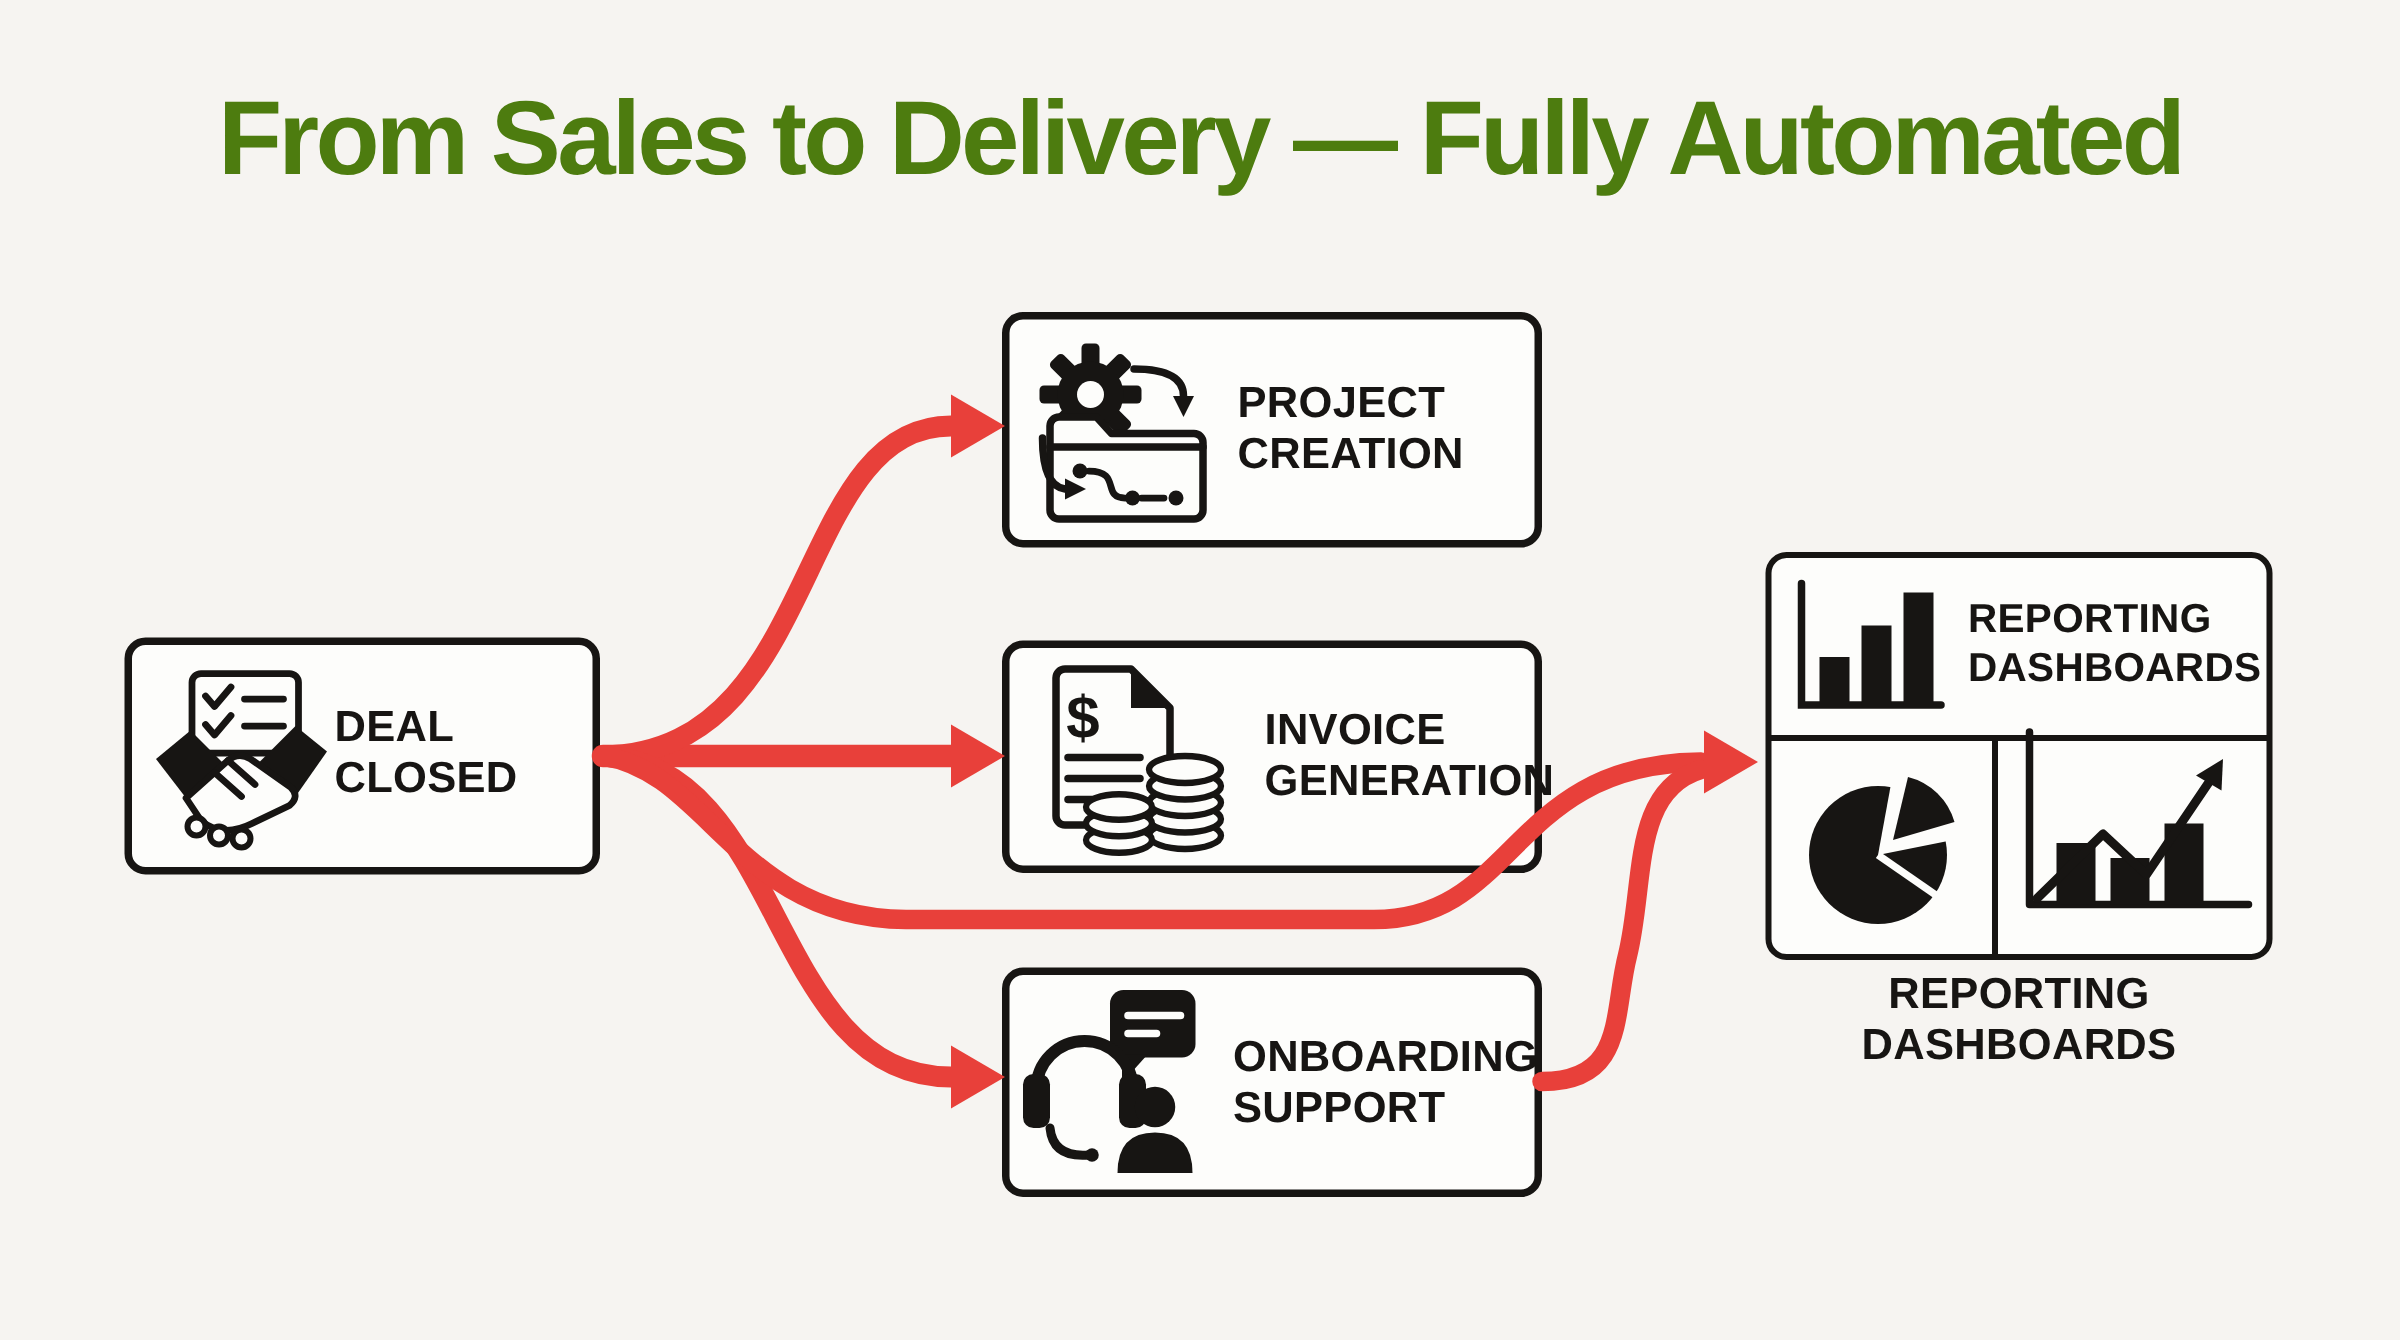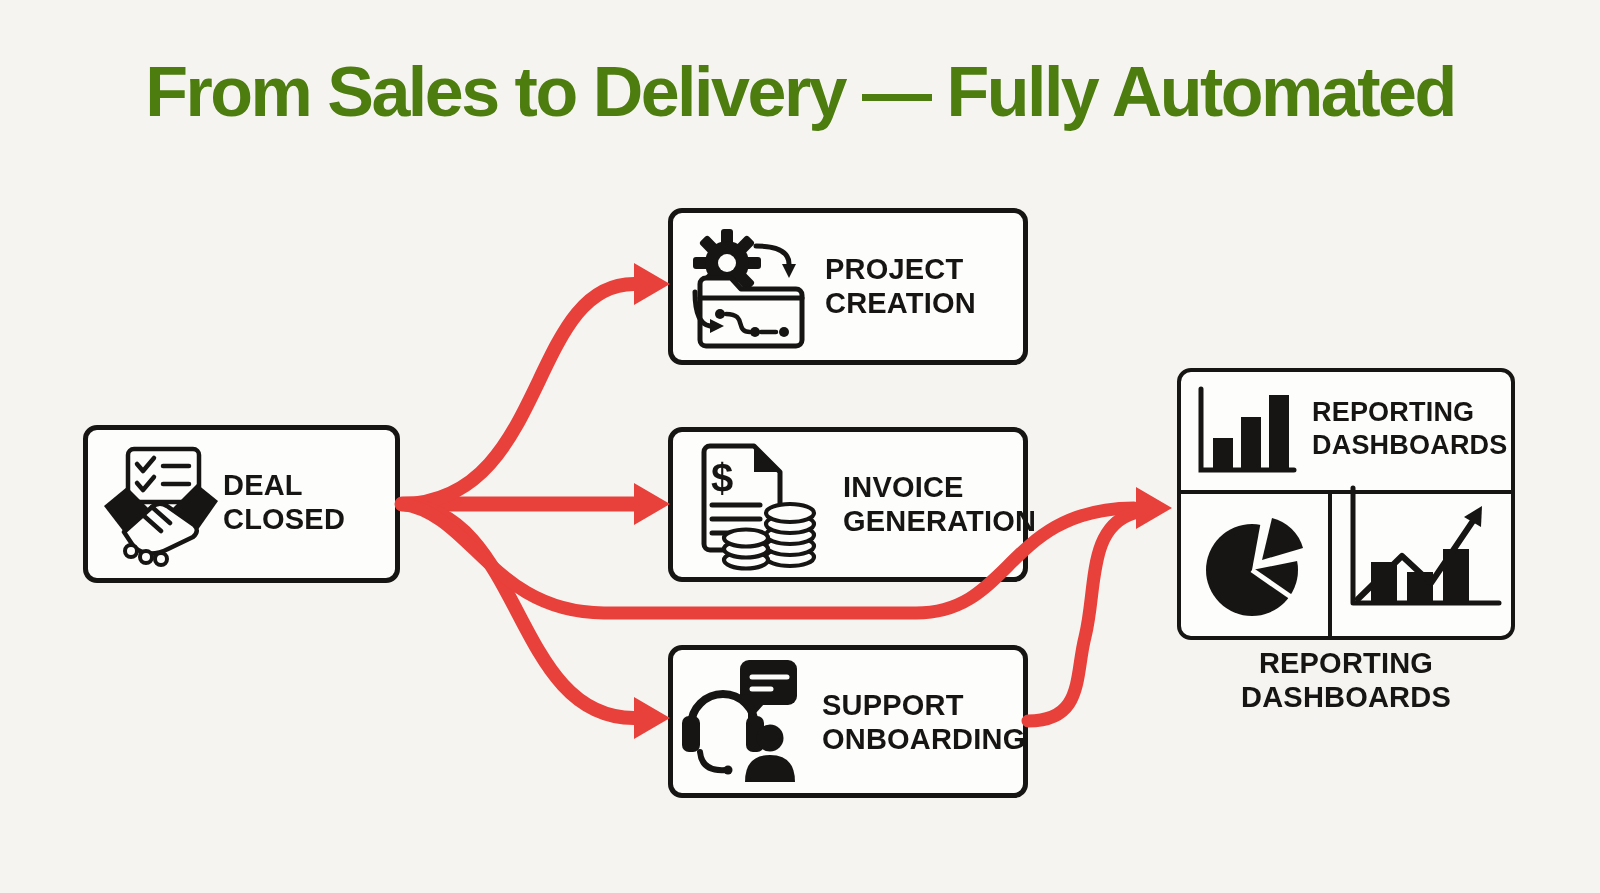--- a/index.html
+++ b/index.html
@@ -167,22 +167,22 @@
   </div>
   <div class="label project-label">
     <div>PROJECT</div>
     <div>CREATION</div>
   </div>
   <div class="label invoice-label">
     <div>INVOICE</div>
     <div>GENERATION</div>
   </div>
   <div class="label support-label">
+    <div>ONBOARDING</div>
     <div>SUPPORT</div>
-    <div>ONBOARDING</div>
   </div>
   <div class="label panel-label">
     <div>REPORTING</div>
     <div>DASHBOARDS</div>
   </div>
   <div class="label caption">
     <div>REPORTING</div>
     <div>DASHBOARDS</div>
   </div>
 

